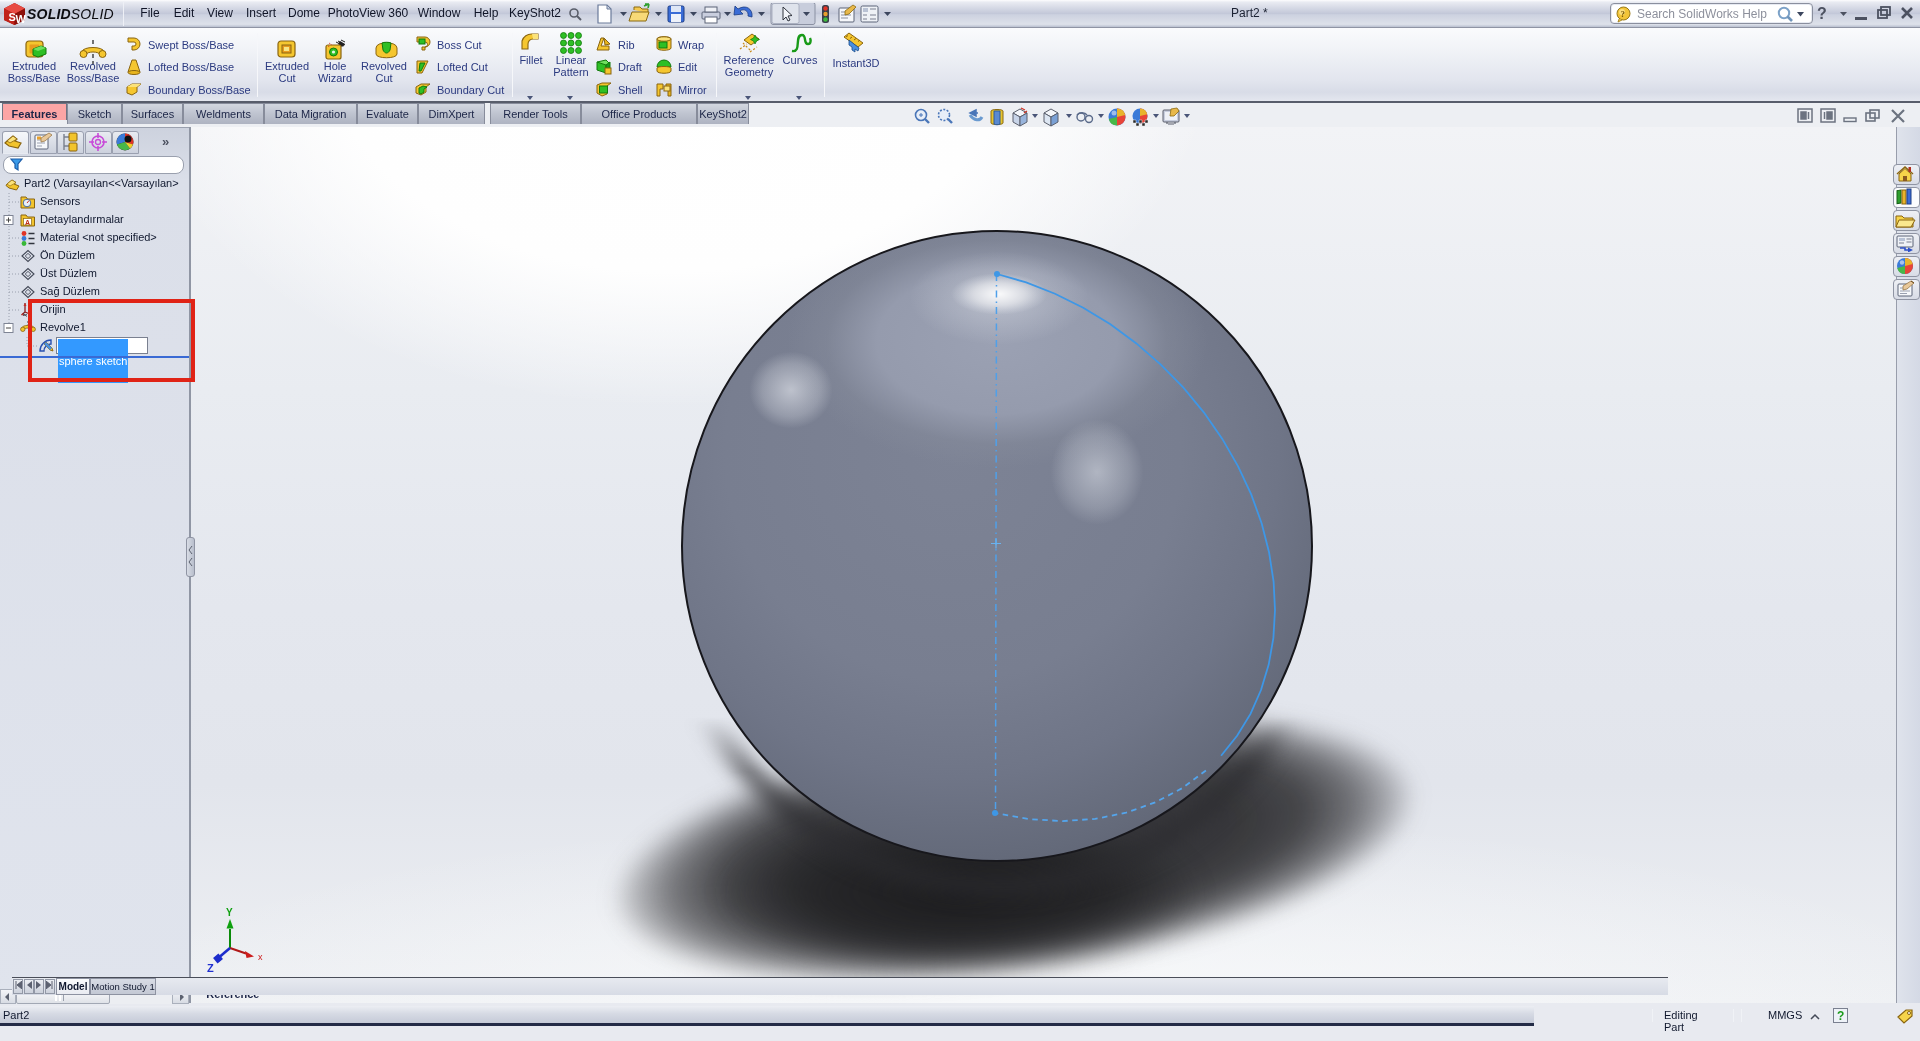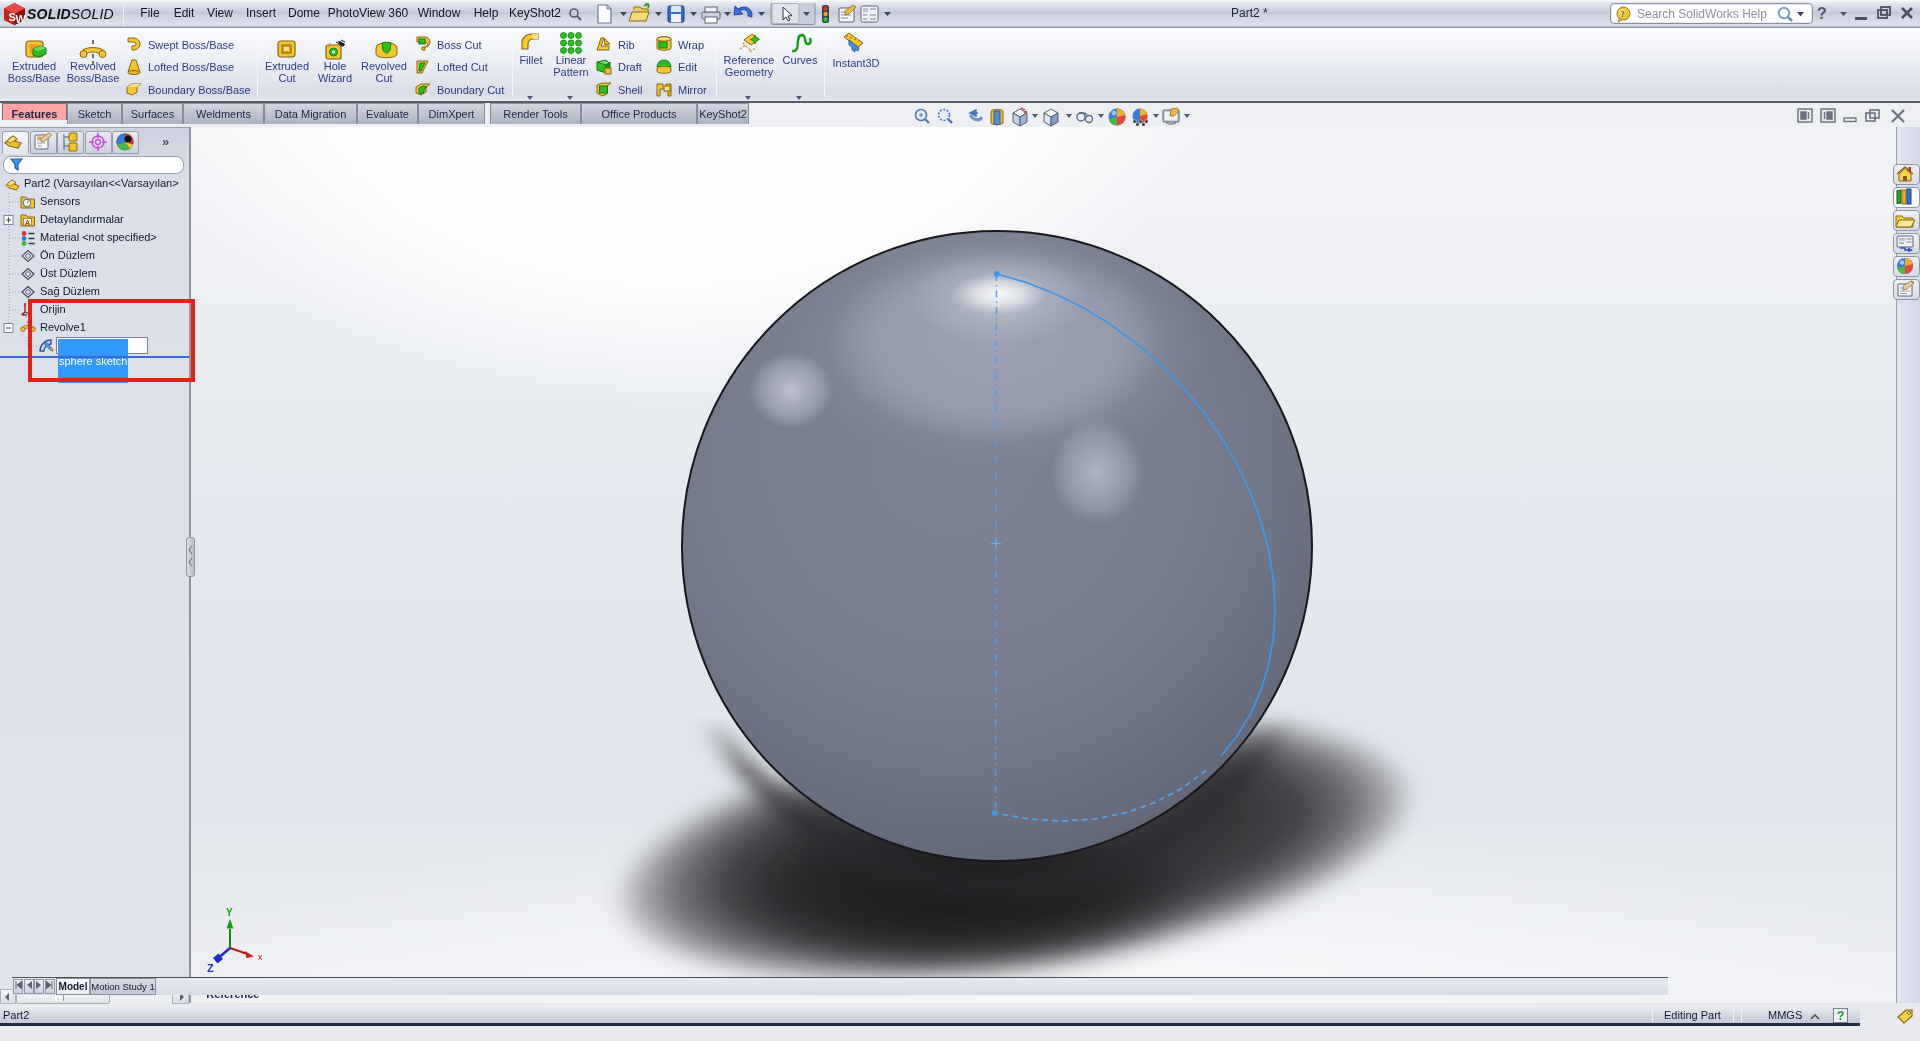--- a/index.html
+++ b/index.html
@@ -72,21 +72,21 @@
 .tpbtn { position:absolute; left:-4px; width:27px; height:21px; background:linear-gradient(180deg,#eef0f5,#d8dce6); border:1px solid #8f94a3; border-radius:4px; }
 
 
 #bottomtabs { left:0; top:977px; width:1656px; height:18px; background:linear-gradient(180deg,#e7eaf0,#d7dbe5); border-top:1px solid #4a4e59;margin-left:12px; }
 .navbtn { position:absolute; top:1px; width:10px; height:15px; background:linear-gradient(180deg,#eceef3,#ccd1db); border:1px solid #9298a6; color:#5c6170; font-size:7px; text-align:center; line-height:14px; }
 .btab { position:absolute; top:0px; height:17px; line-height:16px; font-size:10px; text-align:center; color:#10182e;
   background:linear-gradient(180deg,#d8dce5,#c3c8d4); border:1px solid #8d92a1; }
 .btab.active { background:linear-gradient(180deg,#fbfcfd,#e9ebf1); font-weight:bold; }
 
 
-#statusbar { left:0; top:1006px; width:1860px; height:20px;
+#statusbar { left:0; top:1006px; width:1534px; height:20px;
   background:linear-gradient(180deg,#eceef3 0%,#d6dae4 45%,#c5cad7 100%); border-bottom:3px solid #232b46; font-size:11px; color:#10182e;padding-left:36px; }
 .ssep { position:absolute; top:3px; width:1px; height:13px; background:#a7acba; border-right:1px solid #f0f2f6; }
 </style>
 </head>
 <body>
 <div id="stage">
 
   <div class="abs" id="titlebar">
     <svg class="abs" style="left:3px;top:2px;width:23px;height:24px" viewBox="0 0 23 24">
       <polygon points="11.5,1 22,6.5 22,18 11.5,23 1,18 1,6.5" fill="#a01610"></polygon>

